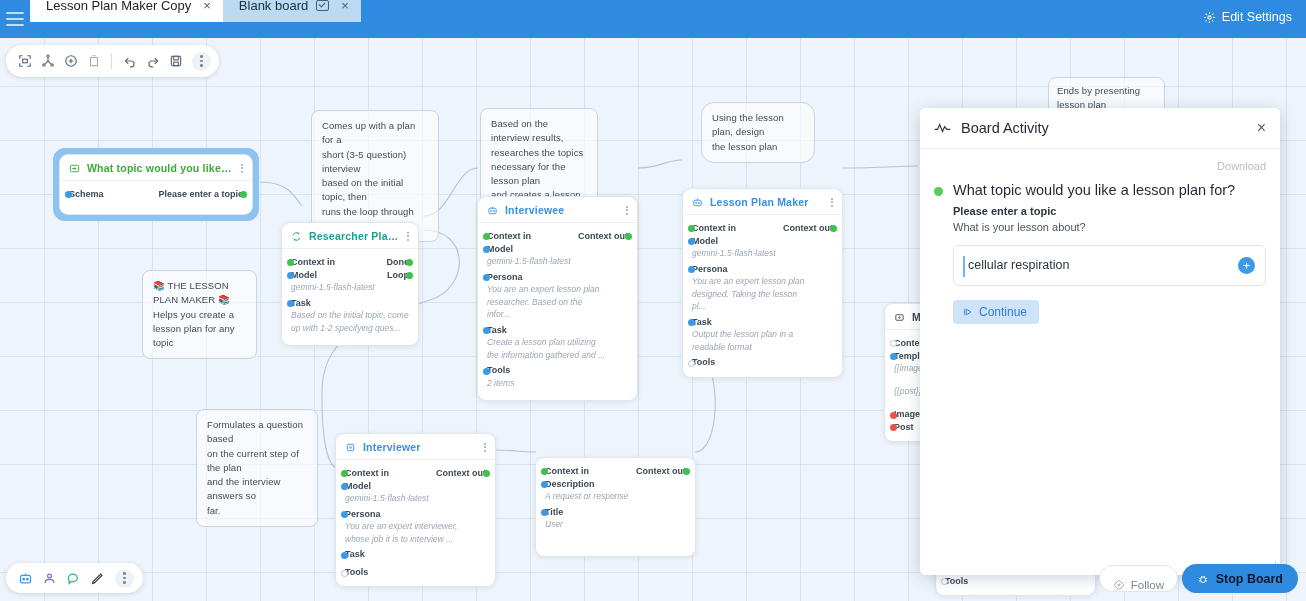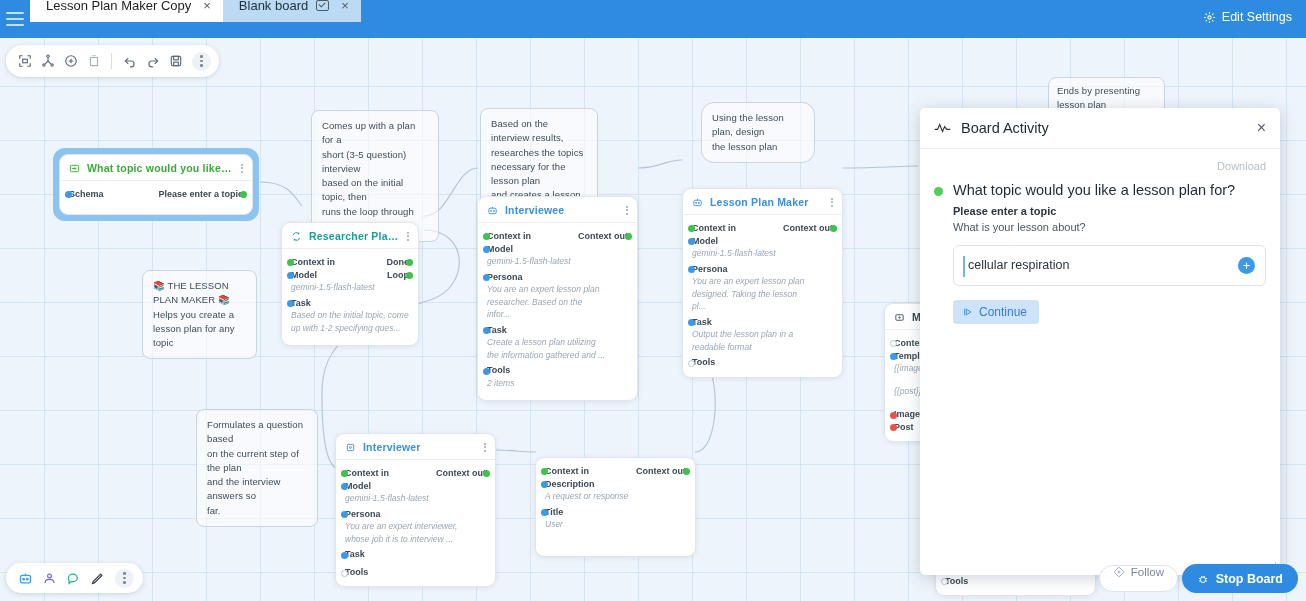--- a/index.html
+++ b/index.html
@@ -143,32 +143,32 @@
     position: absolute; left: 6px; bottom: 8px; height: 30px;
     background: #fff; border-radius: 15px;
     box-shadow: 0 1px 5px rgba(40,70,100,.18);
     display:flex; align-items:center; gap: 4px; padding: 0 9px;
   }
   .bl-btn { width: 20px; height:20px; display:flex; align-items:center; justify-content:center; cursor:pointer; }
 
   .follow-btn {
     position: absolute; right: 128px; bottom: 9px; height: 27px;
     background: #fff; border:1px solid #dde4ec; border-radius: 14px;
-    display:flex; align-items:flex-start; gap: 6px; padding: 0 13px;
+    display:flex; align-items:flex-end; gap: 6px; padding: 0 13px;
     font-size: 11.5px; color: #7c8794; cursor: pointer; margin-top: 48px;
   }
   .count-badge {
     position: absolute; right: 93px; bottom: 8px;
     width: 28px; height: 28px; border-radius: 50%;
     background: #2ca62c; color:#fff; font-size: 12px; font-weight: 600;
     display:flex; align-items:center; justify-content:center;
   }
   .stop-board {
     position: absolute; right: 8px; bottom: 8px; height: 29px;
-    background: #2f8be0; color:#ffffff; border-radius: 15px;
+    background: #2f8be0; color:#0f172a; border-radius: 15px;
     display:flex; align-items:center; gap: 7px; padding: 0 15px;
     font-size: 12.5px; font-weight: 700; cursor: pointer;
   }
 
   
   .panel {
     position: absolute; right: 26px; top: 70px; width: 360px; height: 467px;
     background: #fff; border-radius: 5px;
     box-shadow: 0 3px 16px rgba(30,60,90,.22);
     overflow: hidden;

